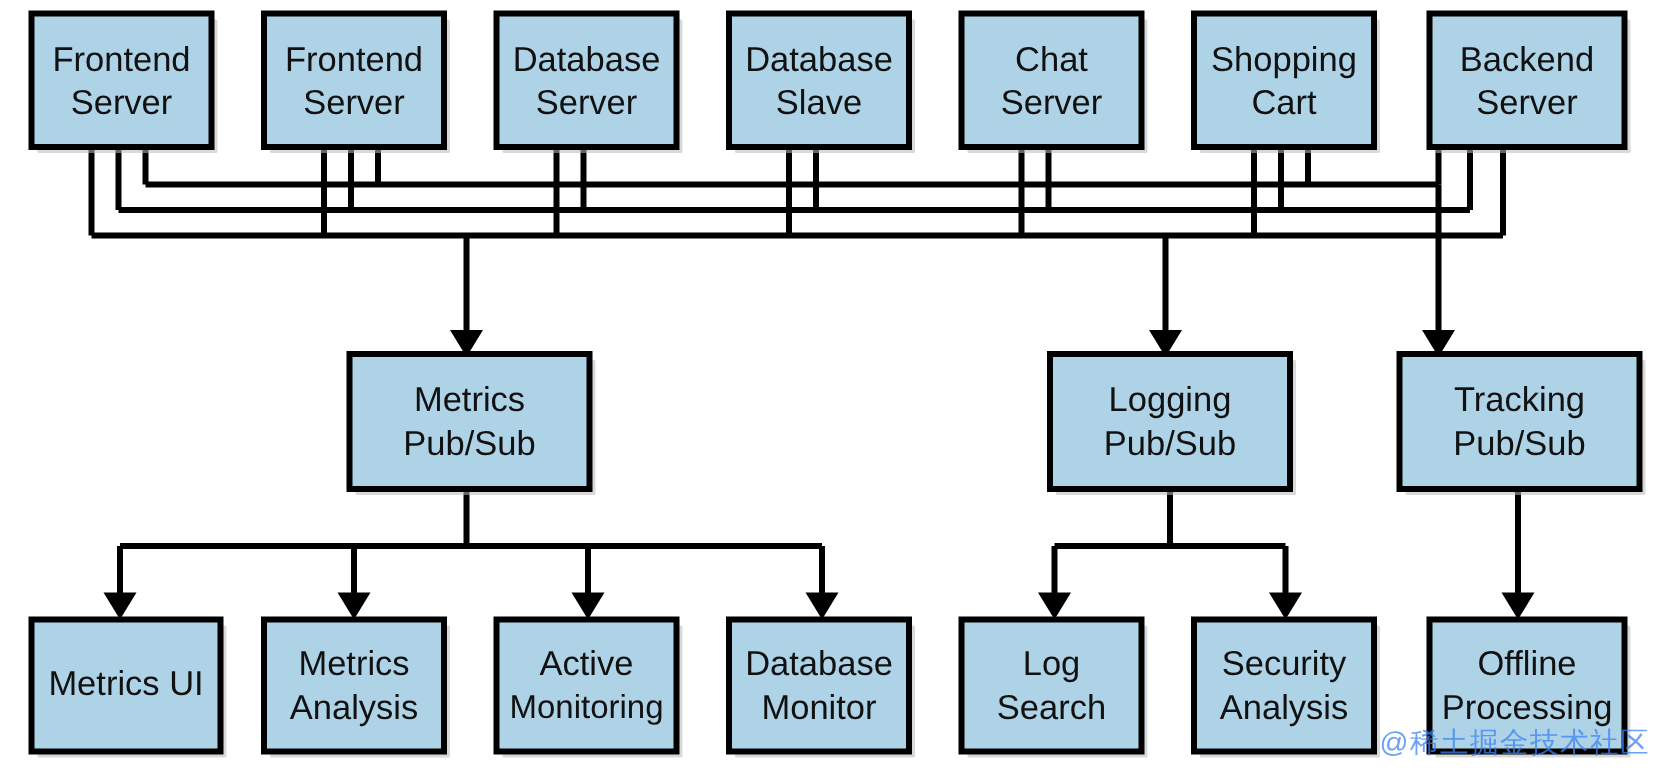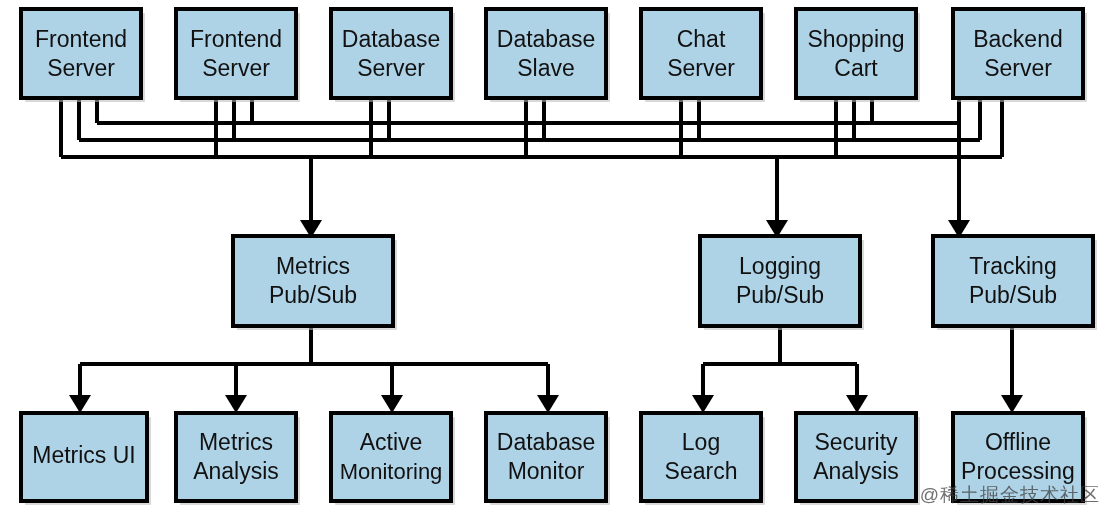--- a/index.html
+++ b/index.html
@@ -50,21 +50,21 @@
   }
   .arrowhead {
     fill: #000000;
   }
   .watermark {
     position: absolute;
     right: 8px;
     bottom: 6px;
     font-family: "Liberation Sans", sans-serif;
     font-size: 19px;
-    color: #404040;
+    color: #3b82f6;
     opacity: 0.75;
     letter-spacing: 1px;
     white-space: nowrap;
     pointer-events: none;
     padding-left: 40px;
   }
 </style>
 </head>
 <body>
 

